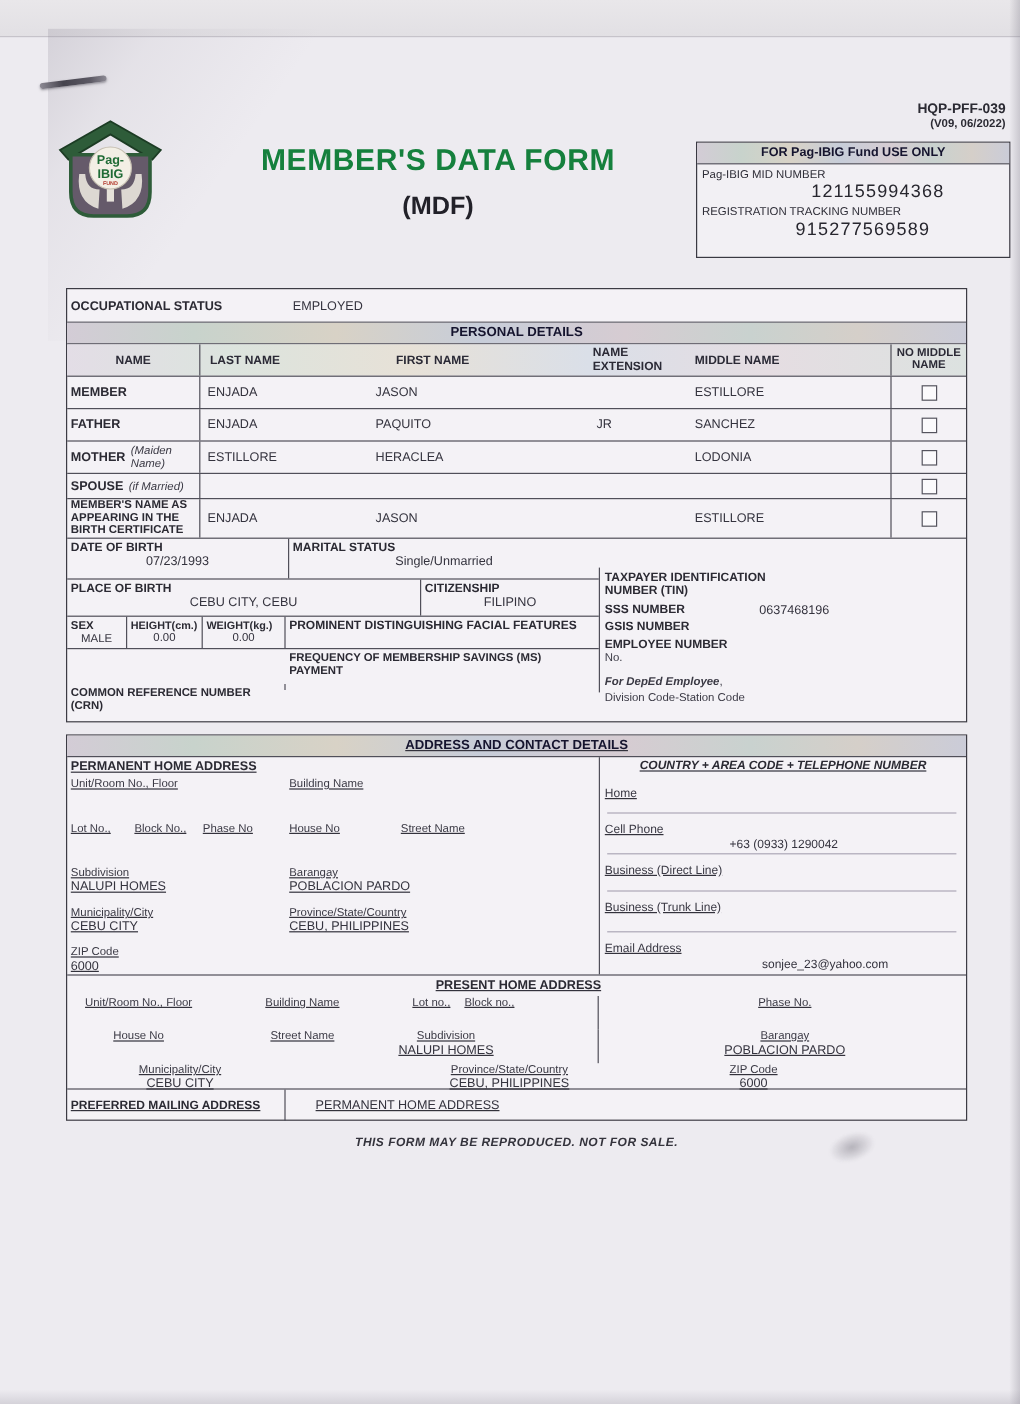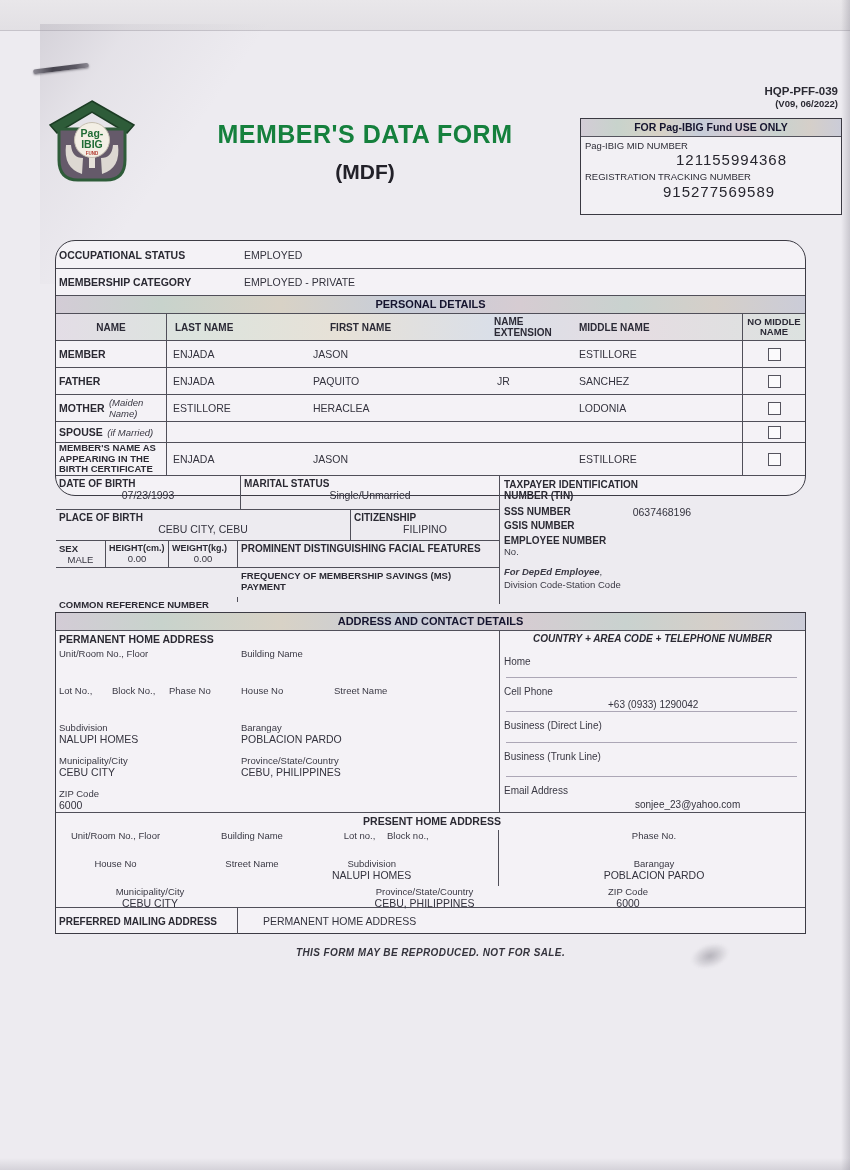--- a/index.html
+++ b/index.html
@@ -111,39 +111,31 @@
   </div>
 
   <div class="useonly">
     <div class="hd holo-bar">FOR Pag-IBIG Fund USE ONLY</div>
     <div class="lab">Pag-IBIG MID NUMBER</div>
     <div class="num">121155994368</div>
     <div class="lab">REGISTRATION TRACKING NUMBER</div>
     <div class="num2">915277569589</div>
   </div>
 
-  <div class="bigbox" style="top:240px;height:256px;border-radius:20px;">
+  <div class="bigbox" style="top:240px;height:362px;">
 
     <div class="row bb" style="height:28px;">
       <div class="cell vctr" style="width:185px;">
           <span class="lbl">OCCUPATIONAL STATUS</span>
         </div>
       <div class="cell vctr">
           <span class="val">EMPLOYED</span>
         </div>
     </div>
 
-    <div class="row bb" style="height:27px;">
-      <div class="cell vctr" style="width:185px;">
-          <span class="lbl">MEMBERSHIP CATEGORY</span>
-        </div>
-      <div class="cell vctr">
-          <span class="val">EMPLOYED - PRIVATE</span>
-        </div>
-    </div>
 
     <div class="holo-bar bar17 bb">PERSONAL DETAILS</div>
 
     <div class="row bb name-hdr" style="height:27px;">
       <div class="cell ctr br" style="width:111px;">NAME</div>
       <div class="cell vctr" style="width:138px;padding-left:8px;">LAST NAME</div>
       <div class="cell vctr" style="width:184px;padding-left:25px;">FIRST NAME</div>
       <div class="cell vctr" style="width:84px;padding-left:5px;line-height:1.1;">NAME EXTENSION</div>
       <div class="cell vctr" style="width:169px;padding-left:6px;">MIDDLE NAME</div>
       <div class="cell ctr bl" style="flex:1;font-size:9.5px;line-height:1.1;">NO MIDDLE NAME</div>
@@ -291,37 +283,37 @@
         </div>
         <div class="row" style="height:34px;">
           <div class="cell br" style="width:182px;margin-top:29px;">
             <div class="lbl2" style="font-size:9.5px;">COMMON REFERENCE NUMBER (CRN)</div>
           </div>
           <div class="cell" style="flex:1;">
             <div class="lbl2" style="font-size:9.5px;">FREQUENCY OF MEMBERSHIP SAVINGS (MS) PAYMENT</div>
           </div>
         </div>
       </div>
-      <div class="cell bl" style="flex:1;padding:3px 4px;">
+      <div class="cell bl" style="flex:1;padding:3px 4px;margin-top:24px;">
         <div class="lbl2">TAXPAYER IDENTIFICATION</div>
         <div class="lbl2">NUMBER (TIN)</div>
         <div style="display:flex;margin-top:5px;">
           <span class="lbl2">SSS NUMBER</span>
           <span class="val" style="margin-left:62px;">0637468196</span>
         </div>
         <div class="lbl2" style="margin-top:2px;">GSIS NUMBER</div>
         <div class="lbl2" style="margin-top:4px;">EMPLOYEE NUMBER</div>
         <div class="sm">No.</div>
         <div style="margin-top:4px;"><span class="note" style="font-weight:bold;">For DepEd Employee</span><span class="sm">,</span></div>
         <div class="sm">Division Code-Station Code</div>
       </div>
     </div>
   </div>
 
-  <div class="bigbox" style="top:612px;height:322px;">
+  <div class="bigbox" style="top:612px;height:322px;text-decoration:underline;">
     <div class="holo-bar bar17 bb">ADDRESS AND CONTACT DETAILS</div>
 
     <div class="row" style="height:181px;">
 
       <div style="width:443px;box-sizing:border-box;padding:2px 3px;">
         <div class="lbl" style="height:15px;">PERMANENT HOME ADDRESS</div>
         <div style="display:flex;height:37px;">
           <div style="width:182px;" class="fld-label">Unit/Room No., Floor</div>
           <div class="fld-label">Building Name</div>
         </div>

